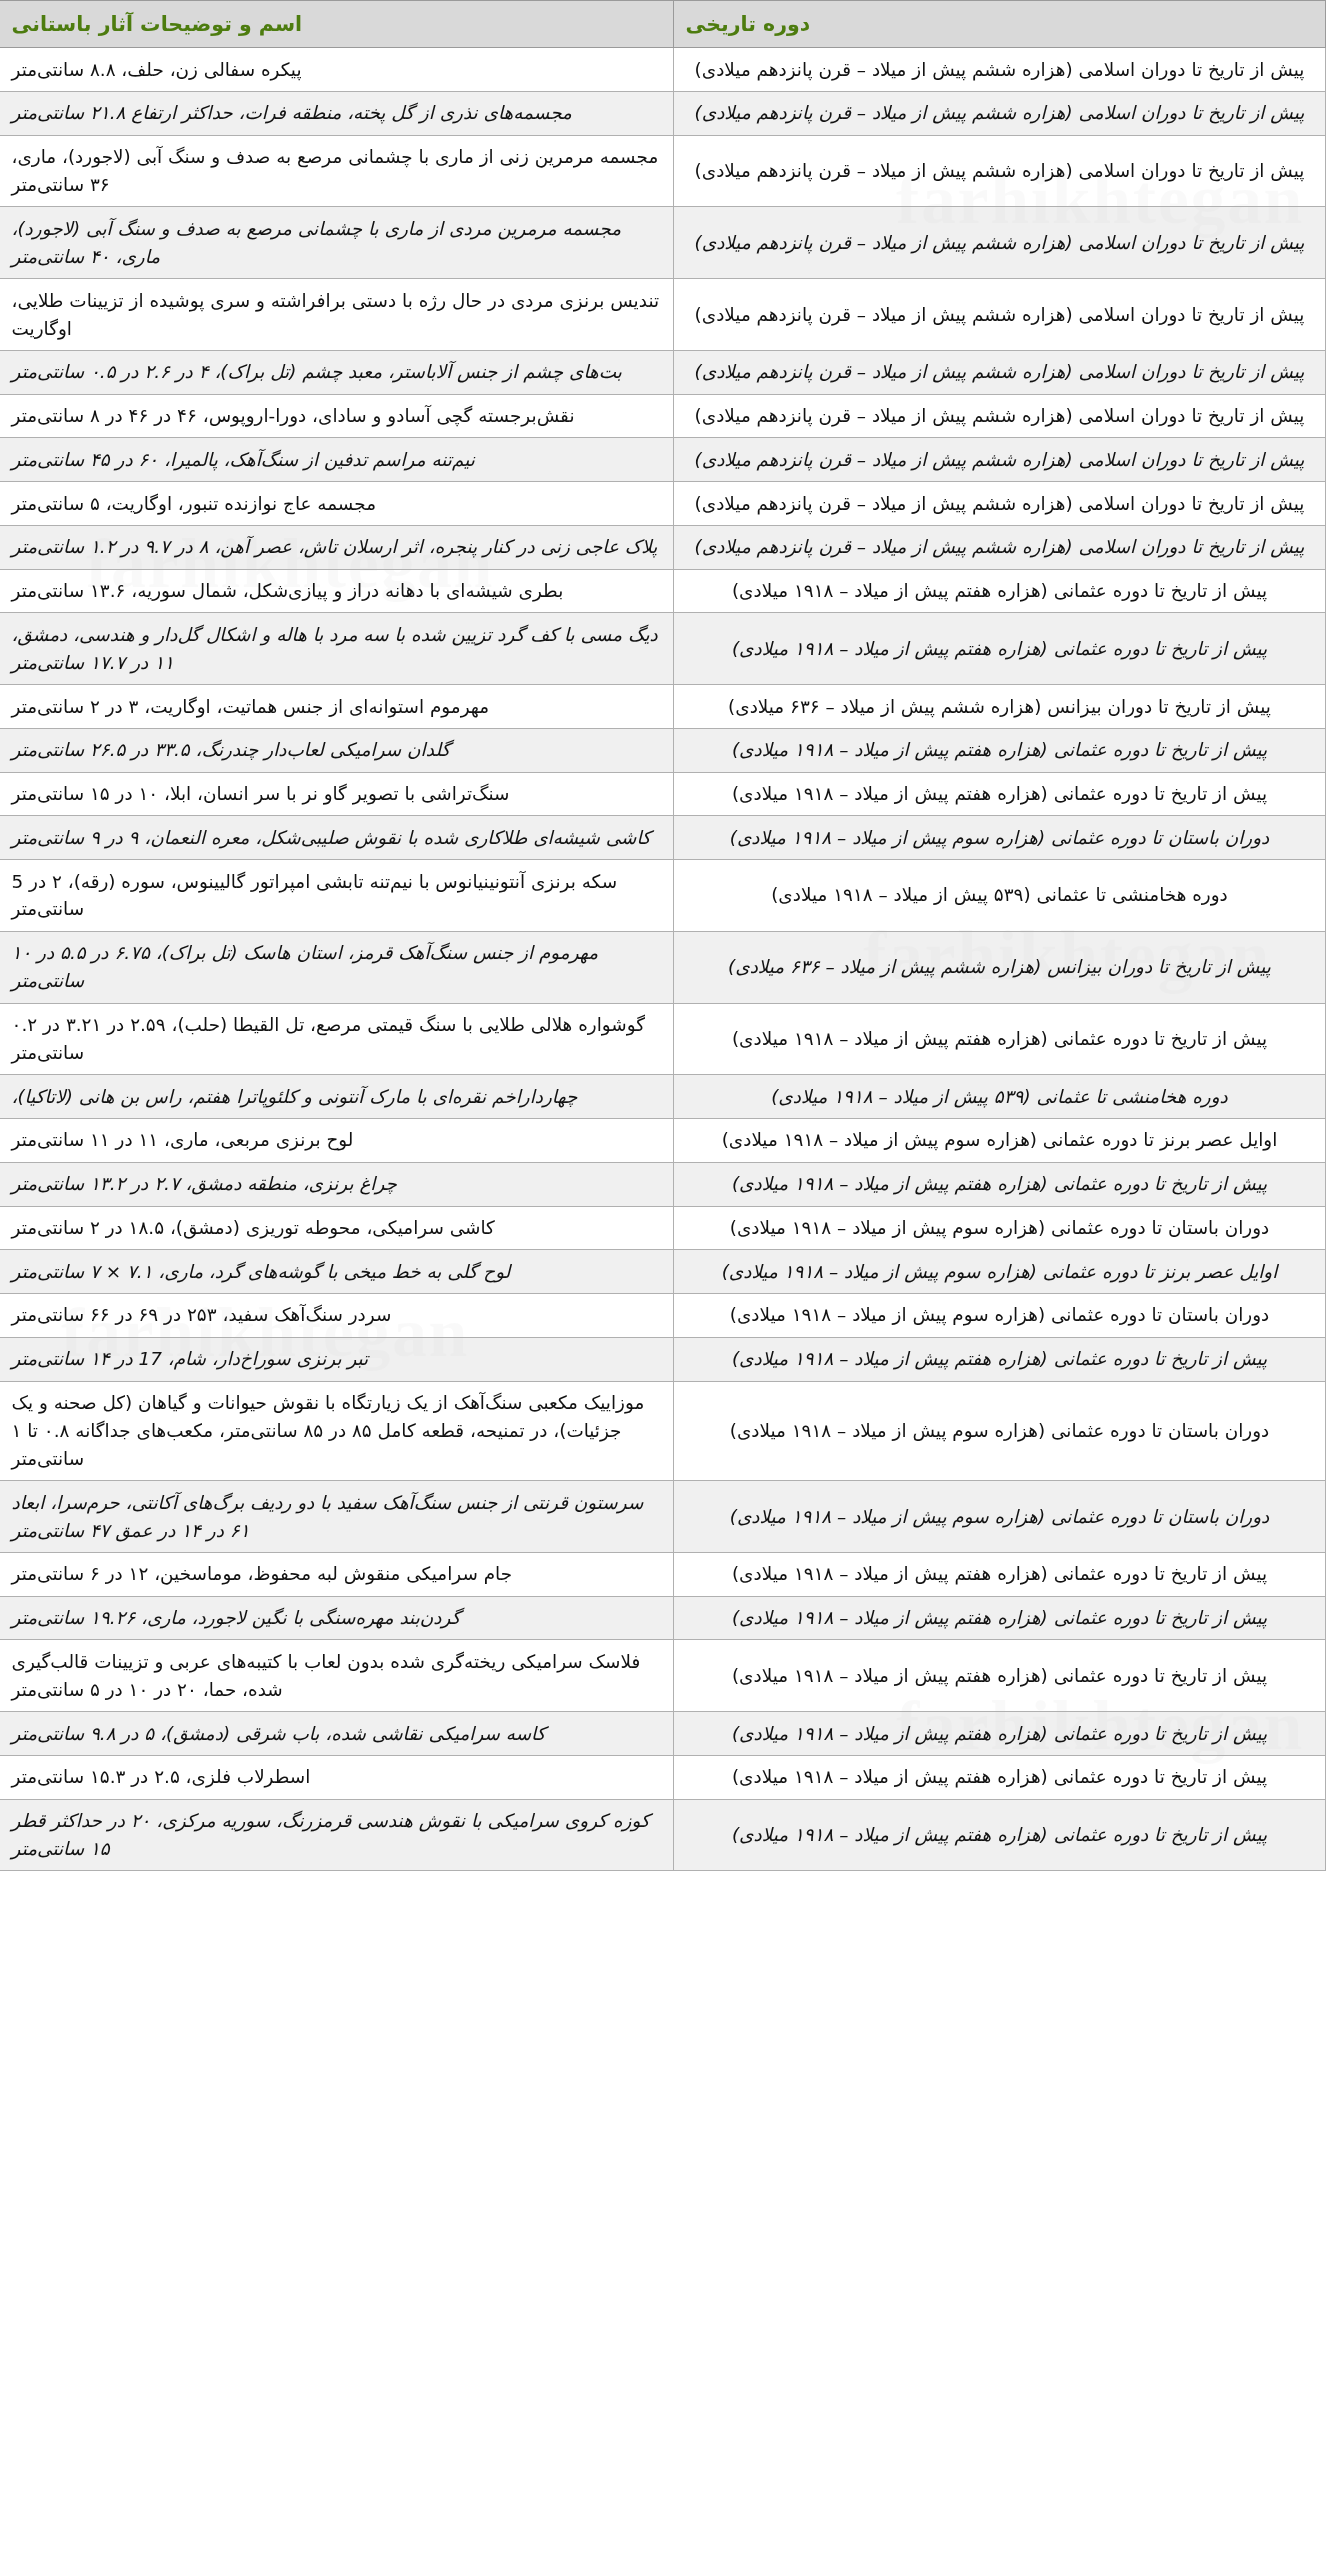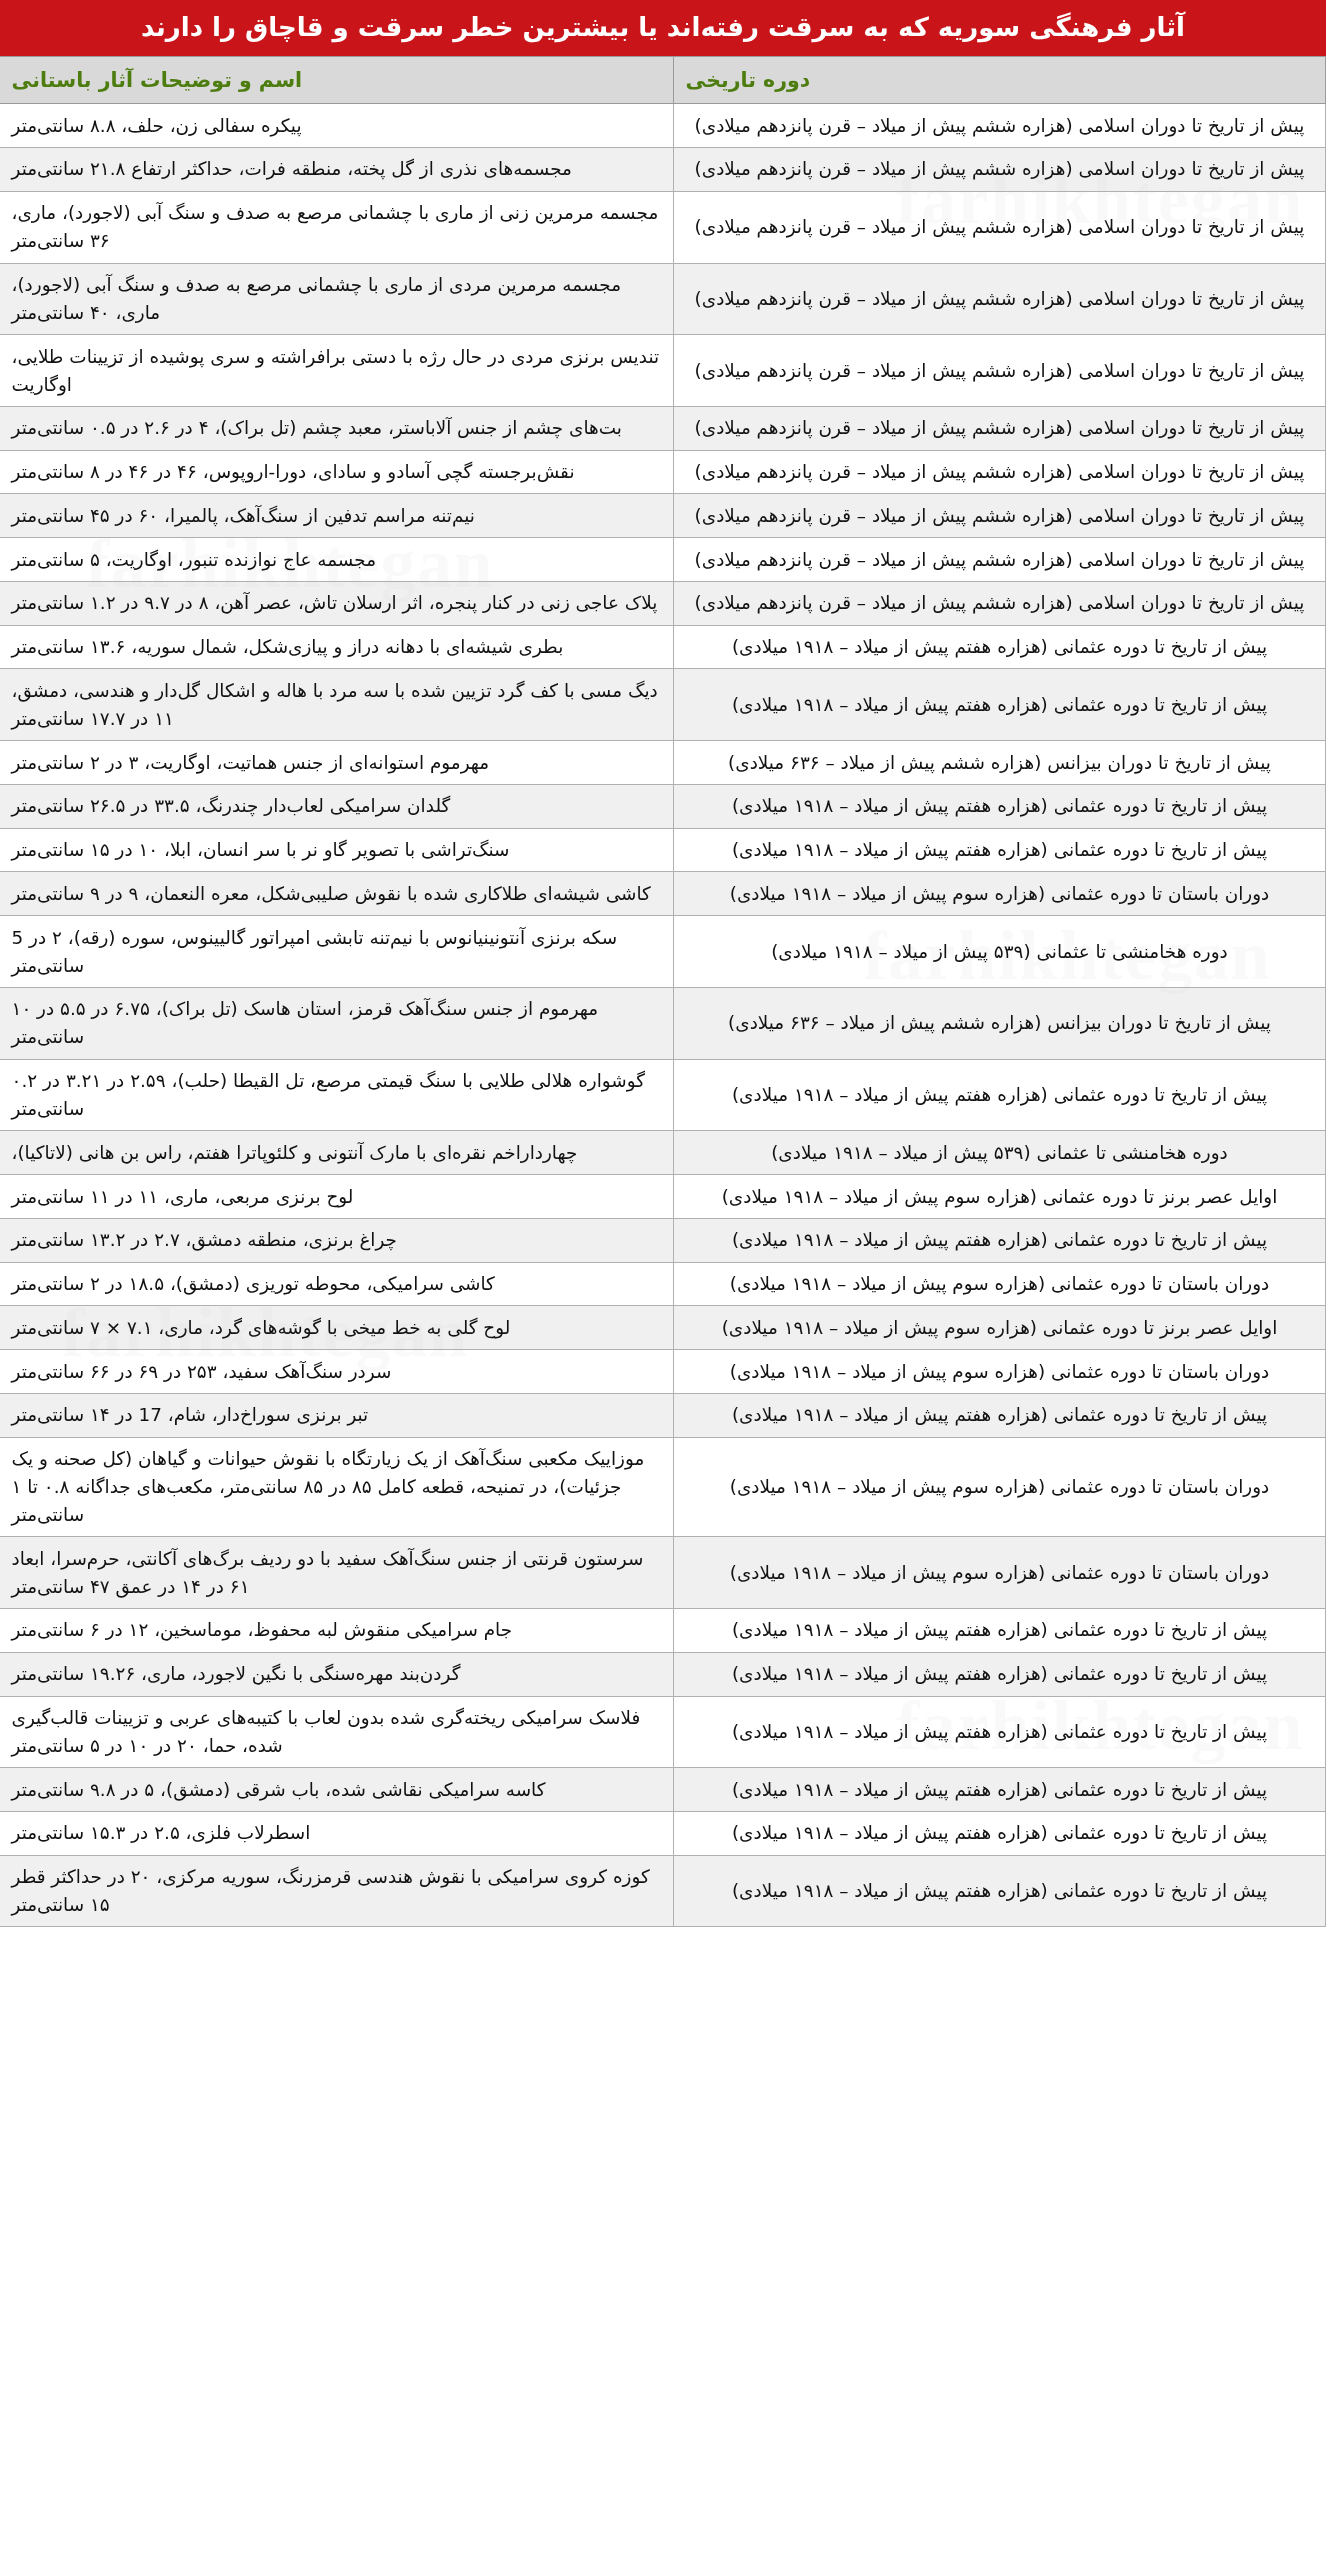--- a/index.html
+++ b/index.html
@@ -80,20 +80,21 @@
     padding: 7.4px 11.5px;
     font-size: 18.4px;
     line-height: 1.52;
     color: #121212;
     vertical-align: middle;
     text-align: center;
     background: rgba(255,255,255,0.55);
   }
   tbody tr.alt td {
     background: rgba(234,234,234,0.72);
+    font-style: italic;
   }
   td.desc {
     text-align: left;
   }
   td.period {
     text-align: center;
   }
 </style>
 </head>
 <body>
@@ -102,21 +103,20 @@
 
   <div class="watermark-layer">
     <div class="wm wm1">farhikhtegan</div>
     <div class="wm wm2">farhikhtegan</div>
     <div class="wm wm3">farhikhtegan</div>
     <div class="wm wm4">farhikhtegan</div>
     <div class="wm wm5">farhikhtegan</div>
 
   </div>
 
-  <div class="title-bar">آثار فرهنگی سوریه که به سرقت رفته‌اند یا بیشترین خطر سرقت و قاچاق را دارند</div>
 
   <table class="main">
     <colgroup>
       <col class="c-period">
       <col class="c-desc">
     </colgroup>
     <thead>
       <tr>
         <th>دوره تاریخی</th>
         <th>اسم و توضیحات آثار باستانی</th>

